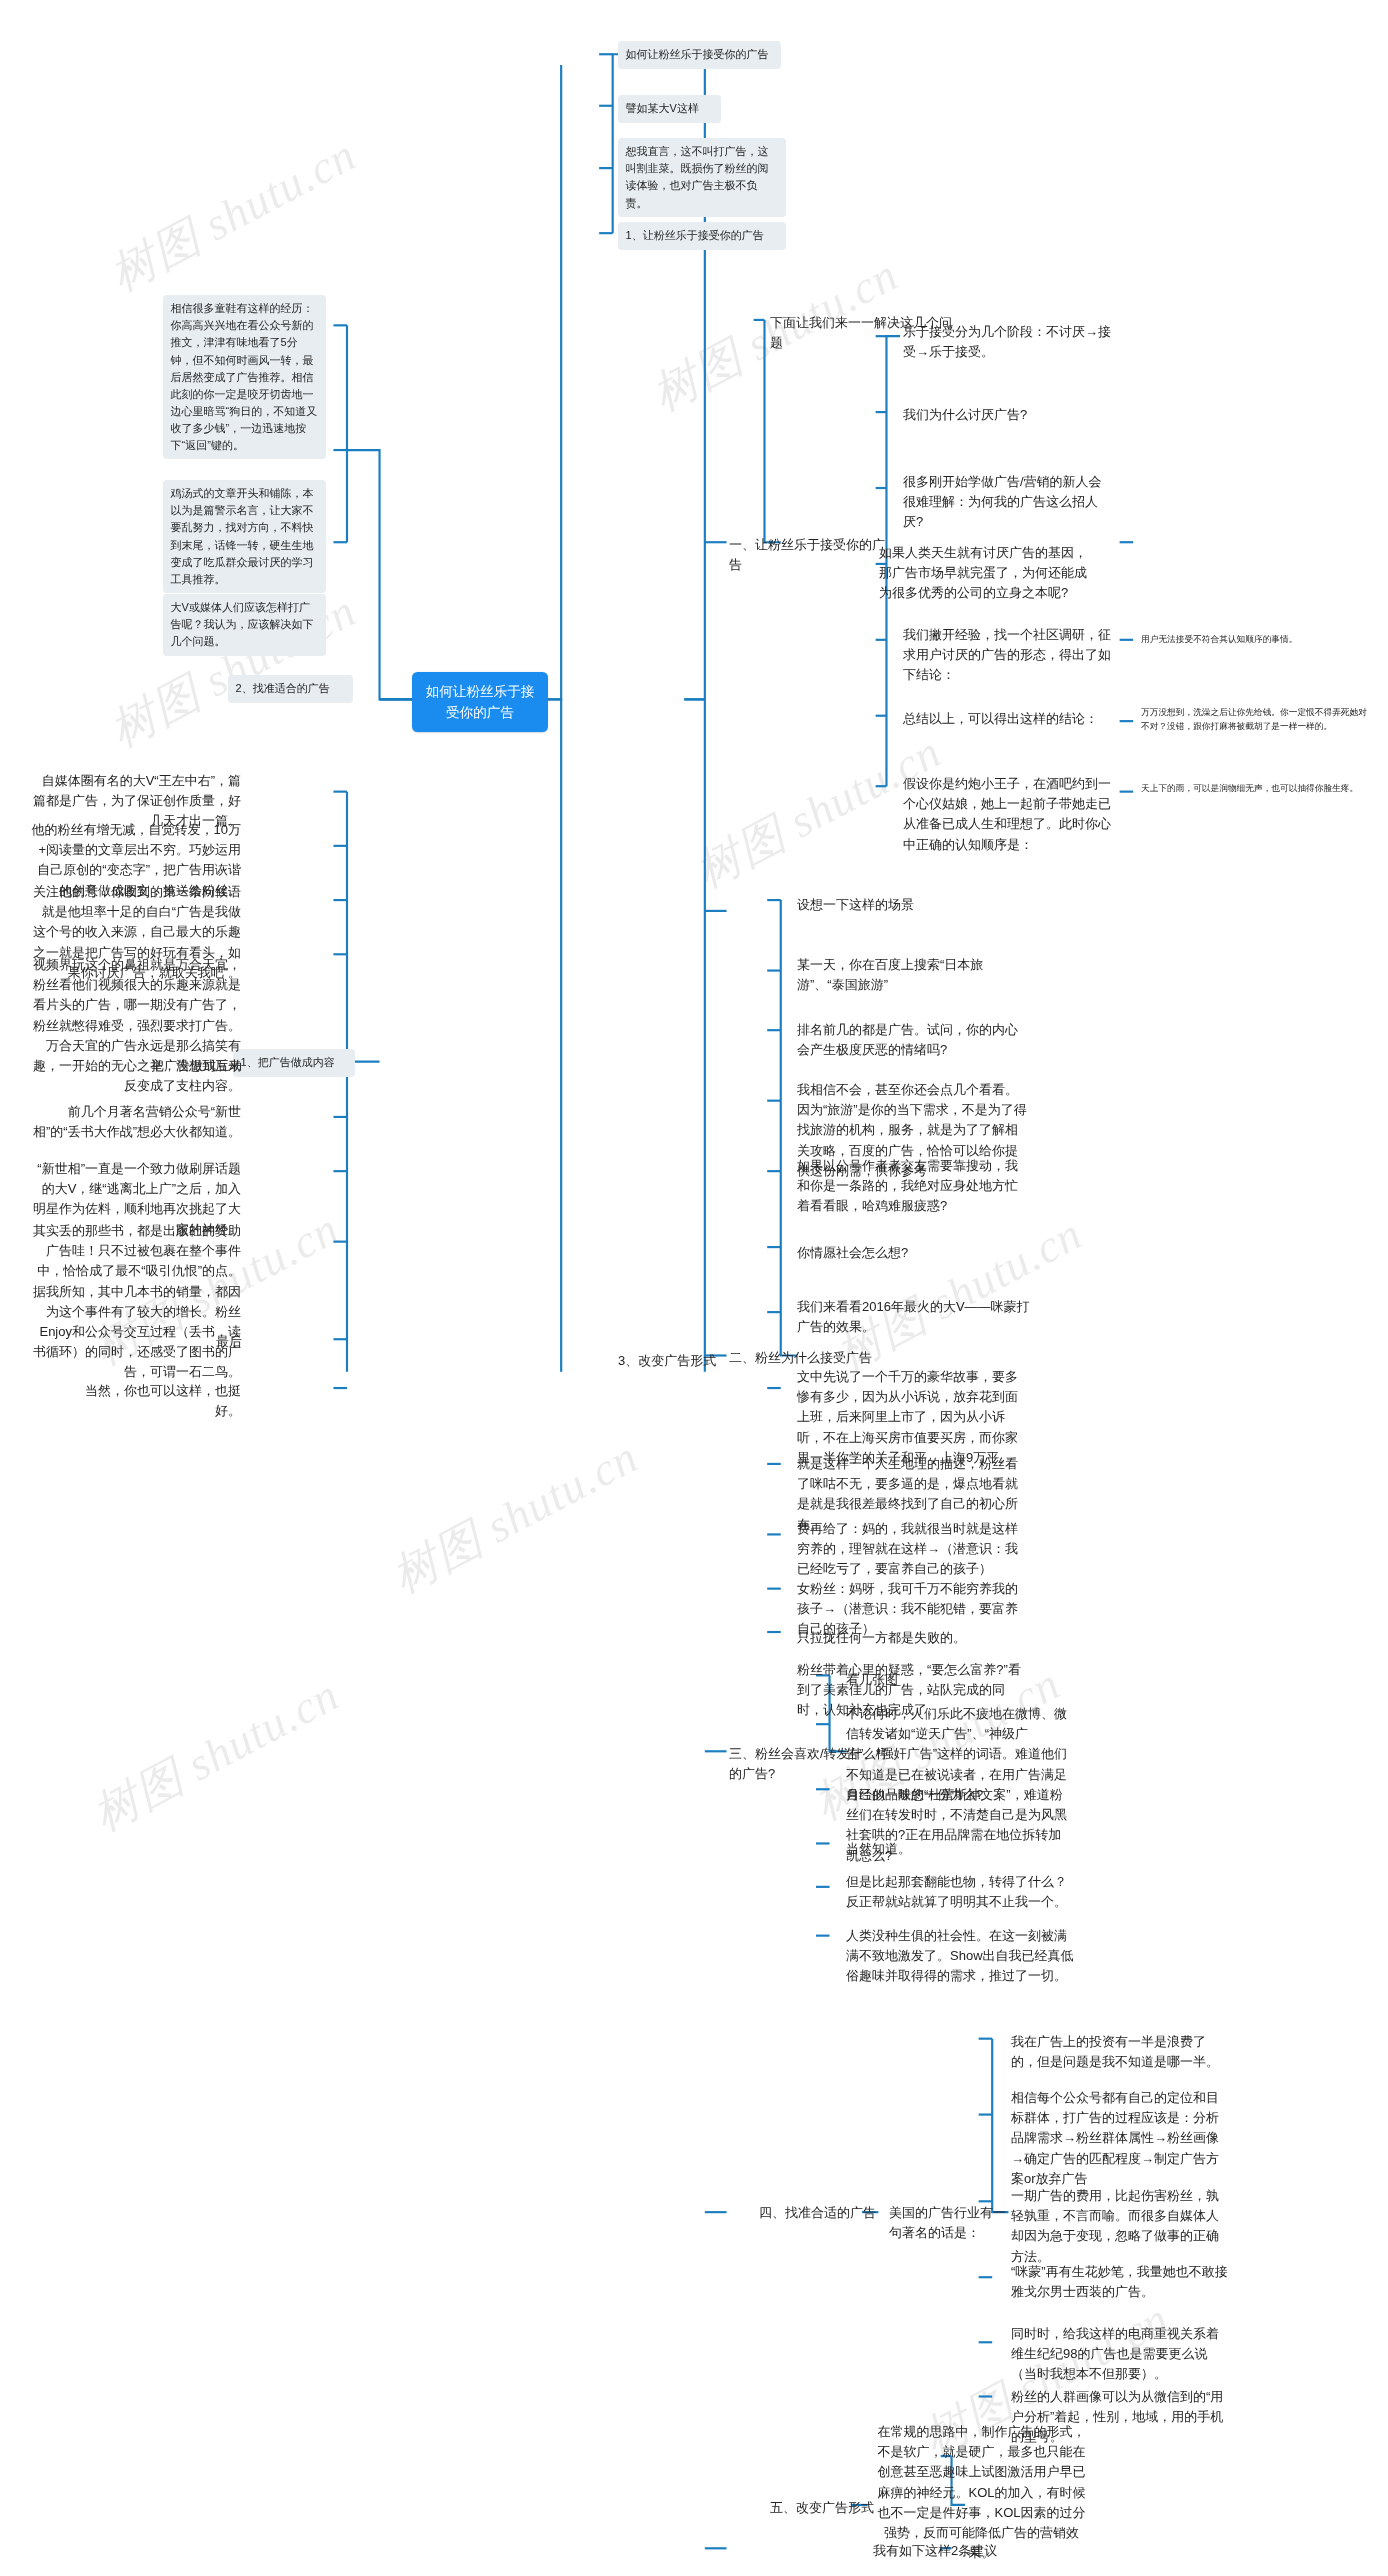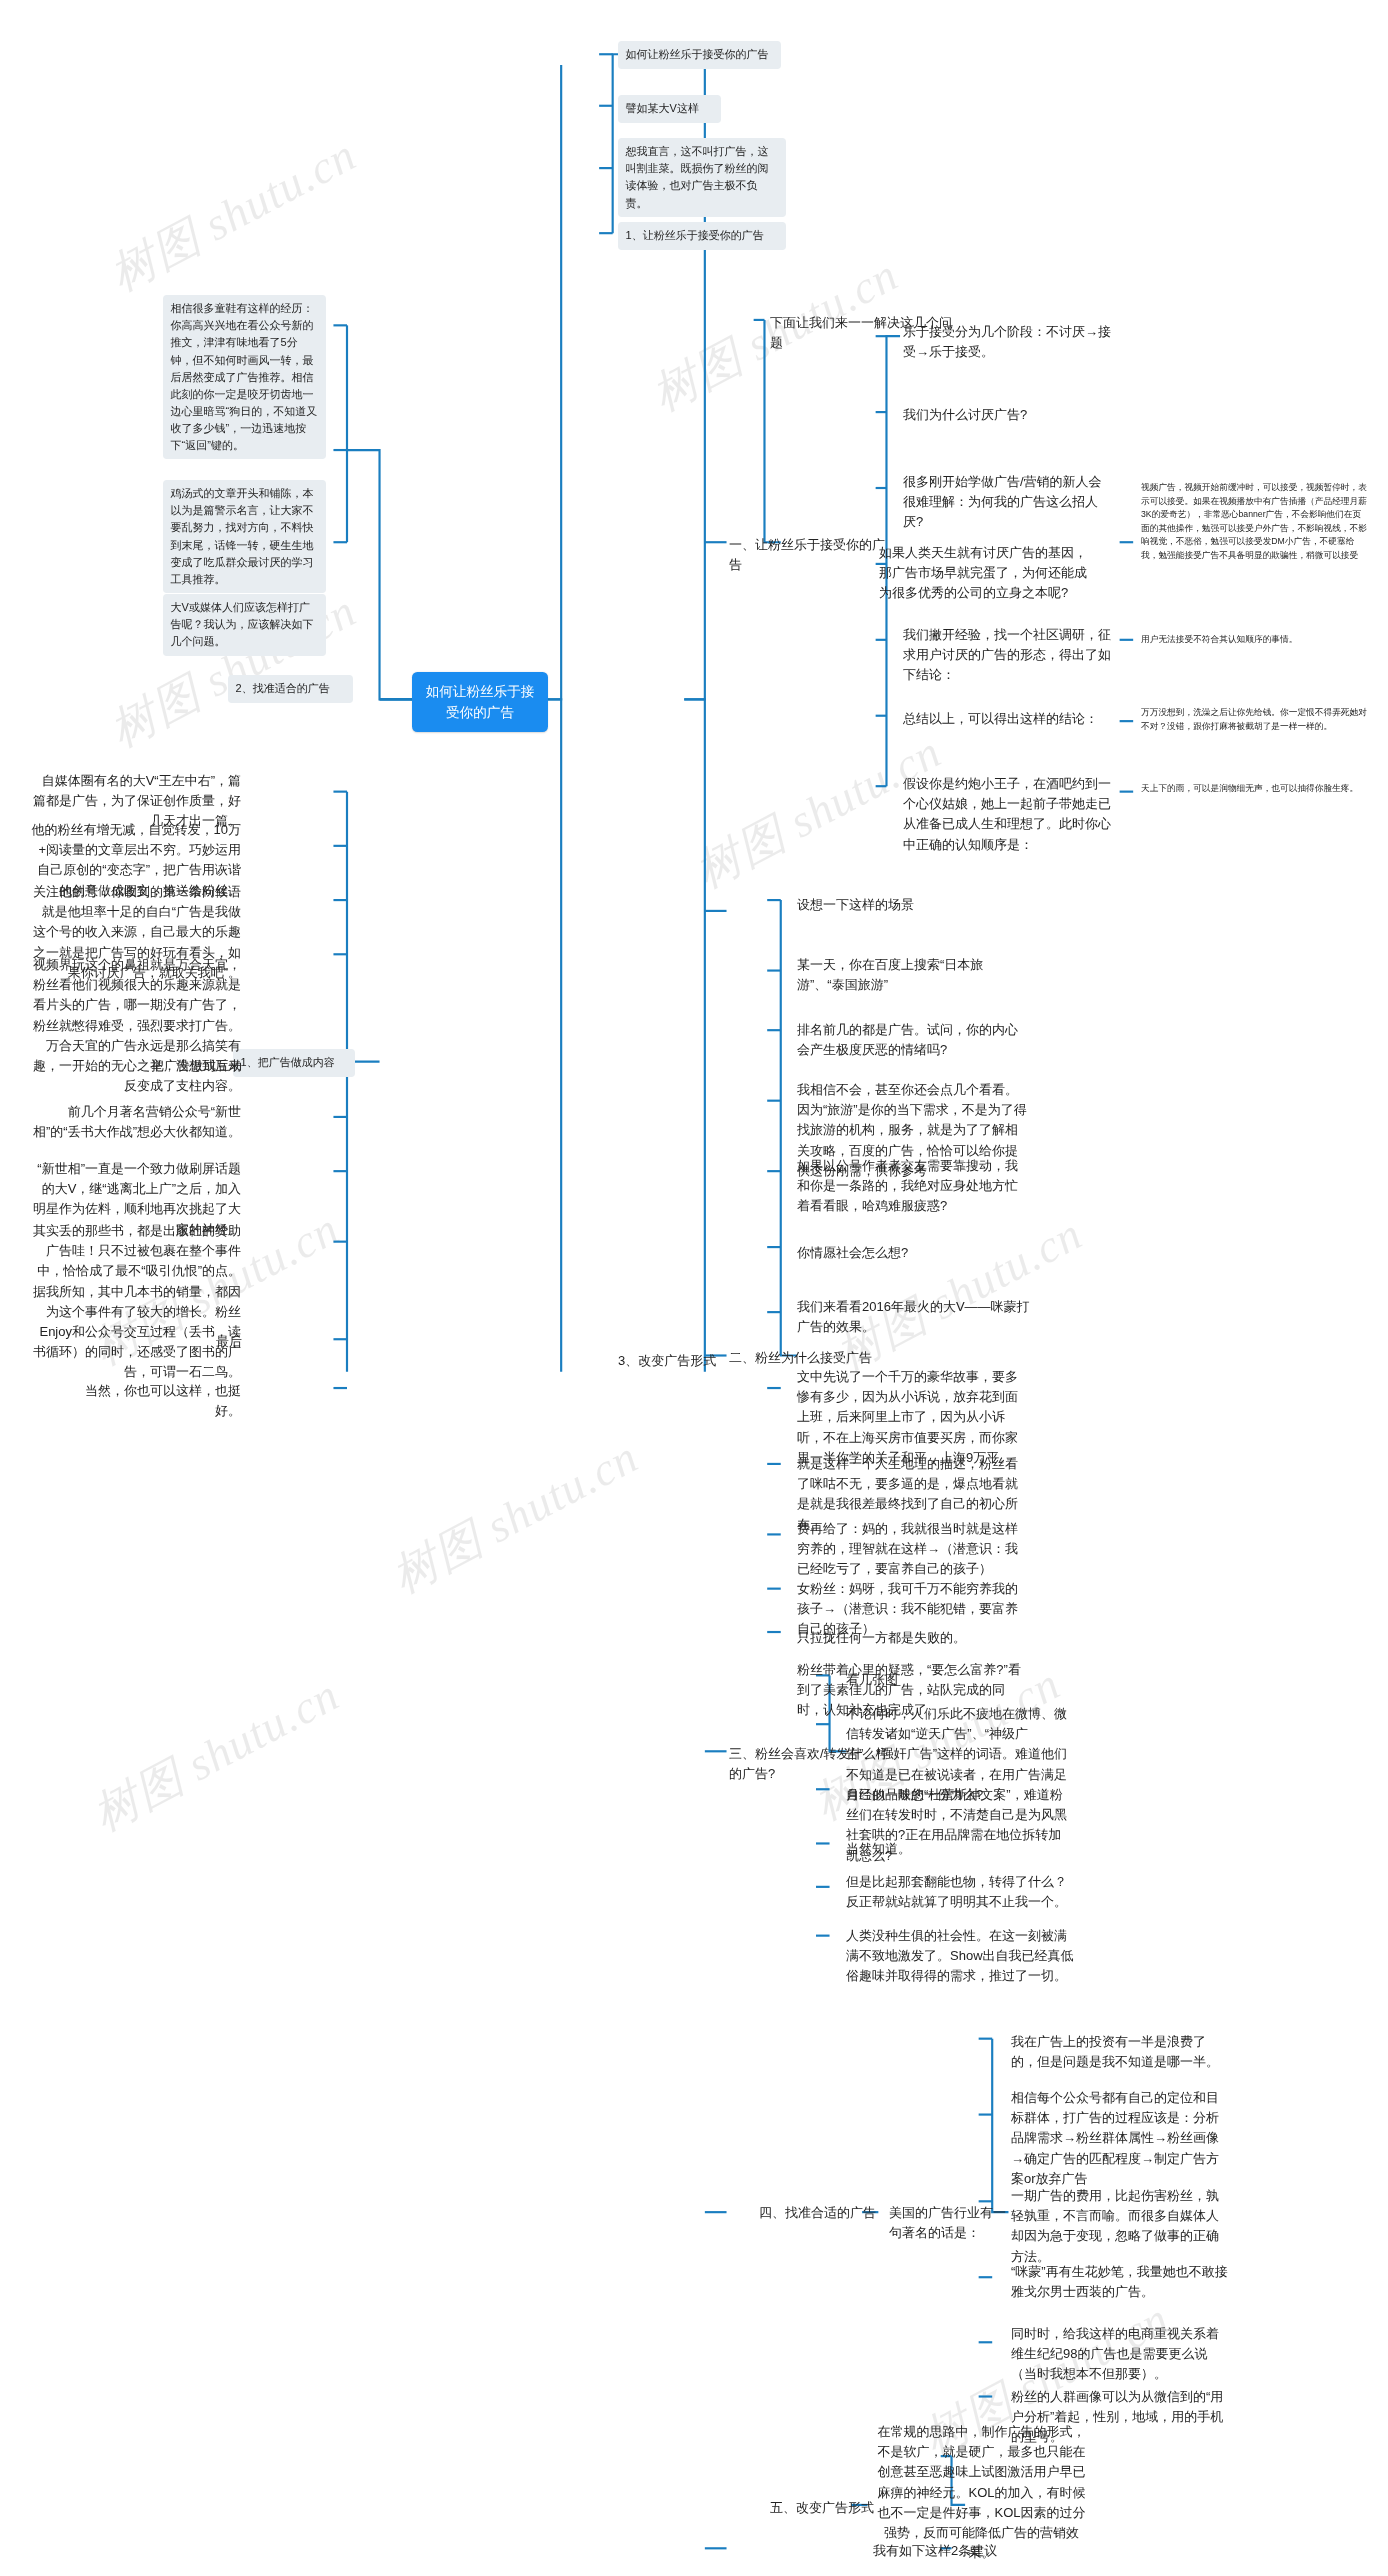--- a/index.html
+++ b/index.html
@@ -190,21 +190,20 @@
   <div class="node plain" style="left:729px;top:534px;width:157px;">一、让粉丝乐于接受你的广告</div>
 
   <div class="node plain" style="left:903px;top:321px;width:211px;">乐于接受分为几个阶段：不讨厌→接受→乐于接受。</div>
   <div class="node plain" style="left:903px;top:404px;width:211px;">我们为什么讨厌广告?</div>
   <div class="node plain" style="left:903px;top:471px;width:211px;">很多刚开始学做广告/营销的新人会很难理解：为何我的广告这么招人厌?</div>
   <div class="node plain" style="left:879px;top:542px;width:211px;">如果人类天生就有讨厌广告的基因，那广告市场早就完蛋了，为何还能成为很多优秀的公司的立身之本呢?</div>
   <div class="node plain" style="left:903px;top:624px;width:211px;">我们撇开经验，找一个社区调研，征求用户讨厌的广告的形态，得出了如下结论：</div>
   <div class="node plain" style="left:903px;top:708px;width:211px;">总结以上，可以得出这样的结论：</div>
   <div class="node plain" style="left:903px;top:773px;width:211px;">假设你是约炮小王子，在酒吧约到一个心仪姑娘，她上一起前子带她走已从准备已成人生和理想了。此时你心中正确的认知顺序是：</div>
 
-  <div class="node plain sm" style="left:1141px;top:480px;width:228px;">视频广告，视频开始前缓冲时，可以接受，视频暂停时，表示可以接受。如果在视频播放中有广告插播（产品经理月薪3K的爱奇艺），非常恶心banner广告，不会影响他们在页面的其他操作，勉强可以接受户外广告，不影响视线，不影响视觉，不恶俗，勉强可以接受发DM小广告，不硬塞给我，勉强能接受广告不具备明显的欺骗性，稍微可以接受</div>
   <div class="node plain sm" style="left:1141px;top:632px;width:228px;">用户无法接受不符合其认知顺序的事情。</div>
   <div class="node plain sm" style="left:1141px;top:705px;width:228px;">万万没想到，洗澡之后让你先给钱。你一定恨不得弄死她对不对？没错，跟你打麻将被截胡了是一样一样的。</div>
   <div class="node plain sm" style="left:1141px;top:781px;width:228px;">天上下的雨，可以是润物细无声，也可以抽得你脸生疼。</div>
 
   <div class="node plain" style="left:729px;top:1347px;width:157px;">二、粉丝为什么接受广告</div>
 
   <div class="node plain" style="left:797px;top:894px;width:233px;">设想一下这样的场景</div>
   <div class="node plain" style="left:797px;top:954px;width:233px;">某一天，你在百度上搜索“日本旅游”、“泰国旅游”</div>
   <div class="node plain" style="left:797px;top:1019px;width:233px;">排名前几的都是广告。试问，你的内心会产生极度厌恶的情绪吗?</div>
   <div class="node plain" style="left:797px;top:1079px;width:233px;">我相信不会，甚至你还会点几个看看。因为“旅游”是你的当下需求，不是为了得找旅游的机构，服务，就是为了了解相关攻略，百度的广告，恰恰可以给你提供这份刚需，供你参考</div>

